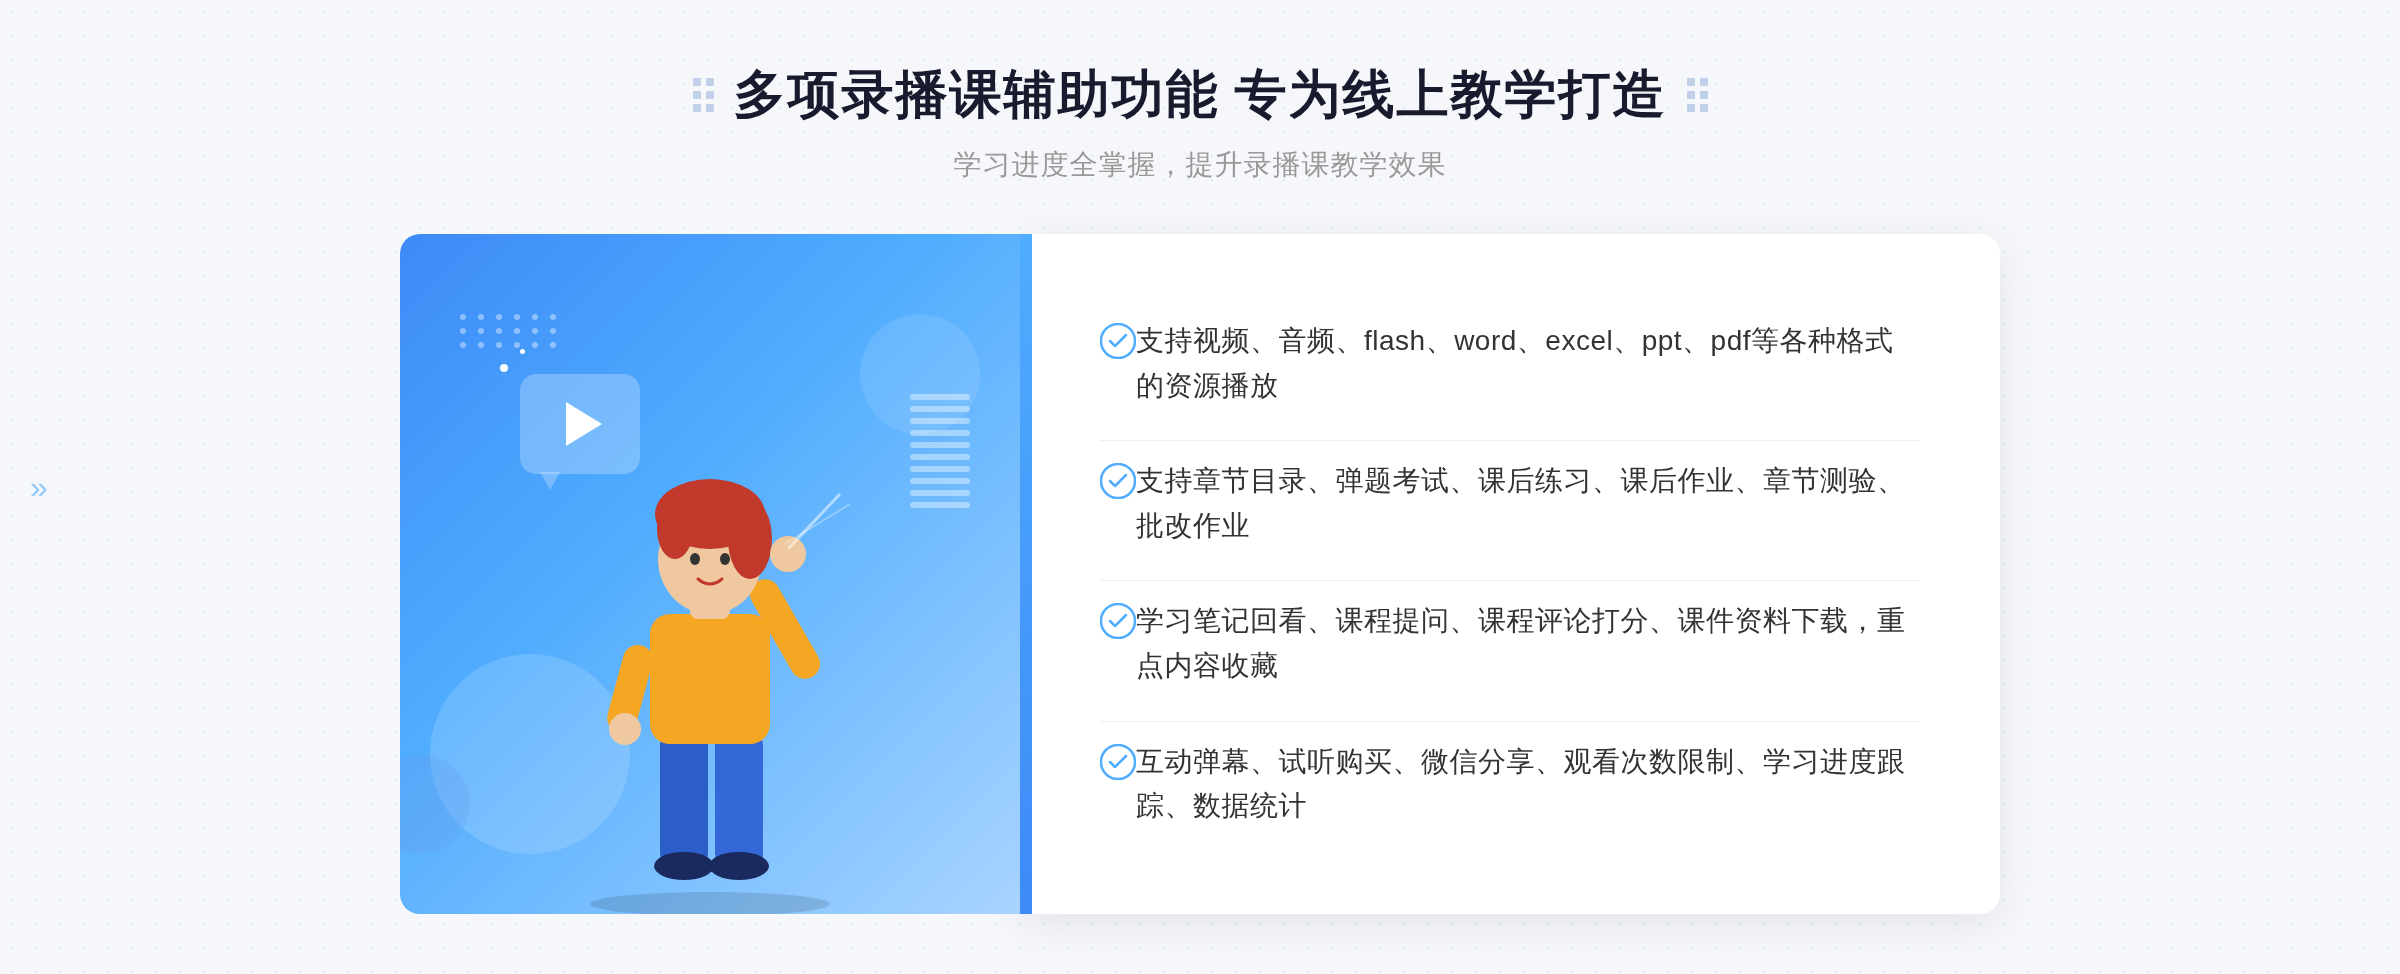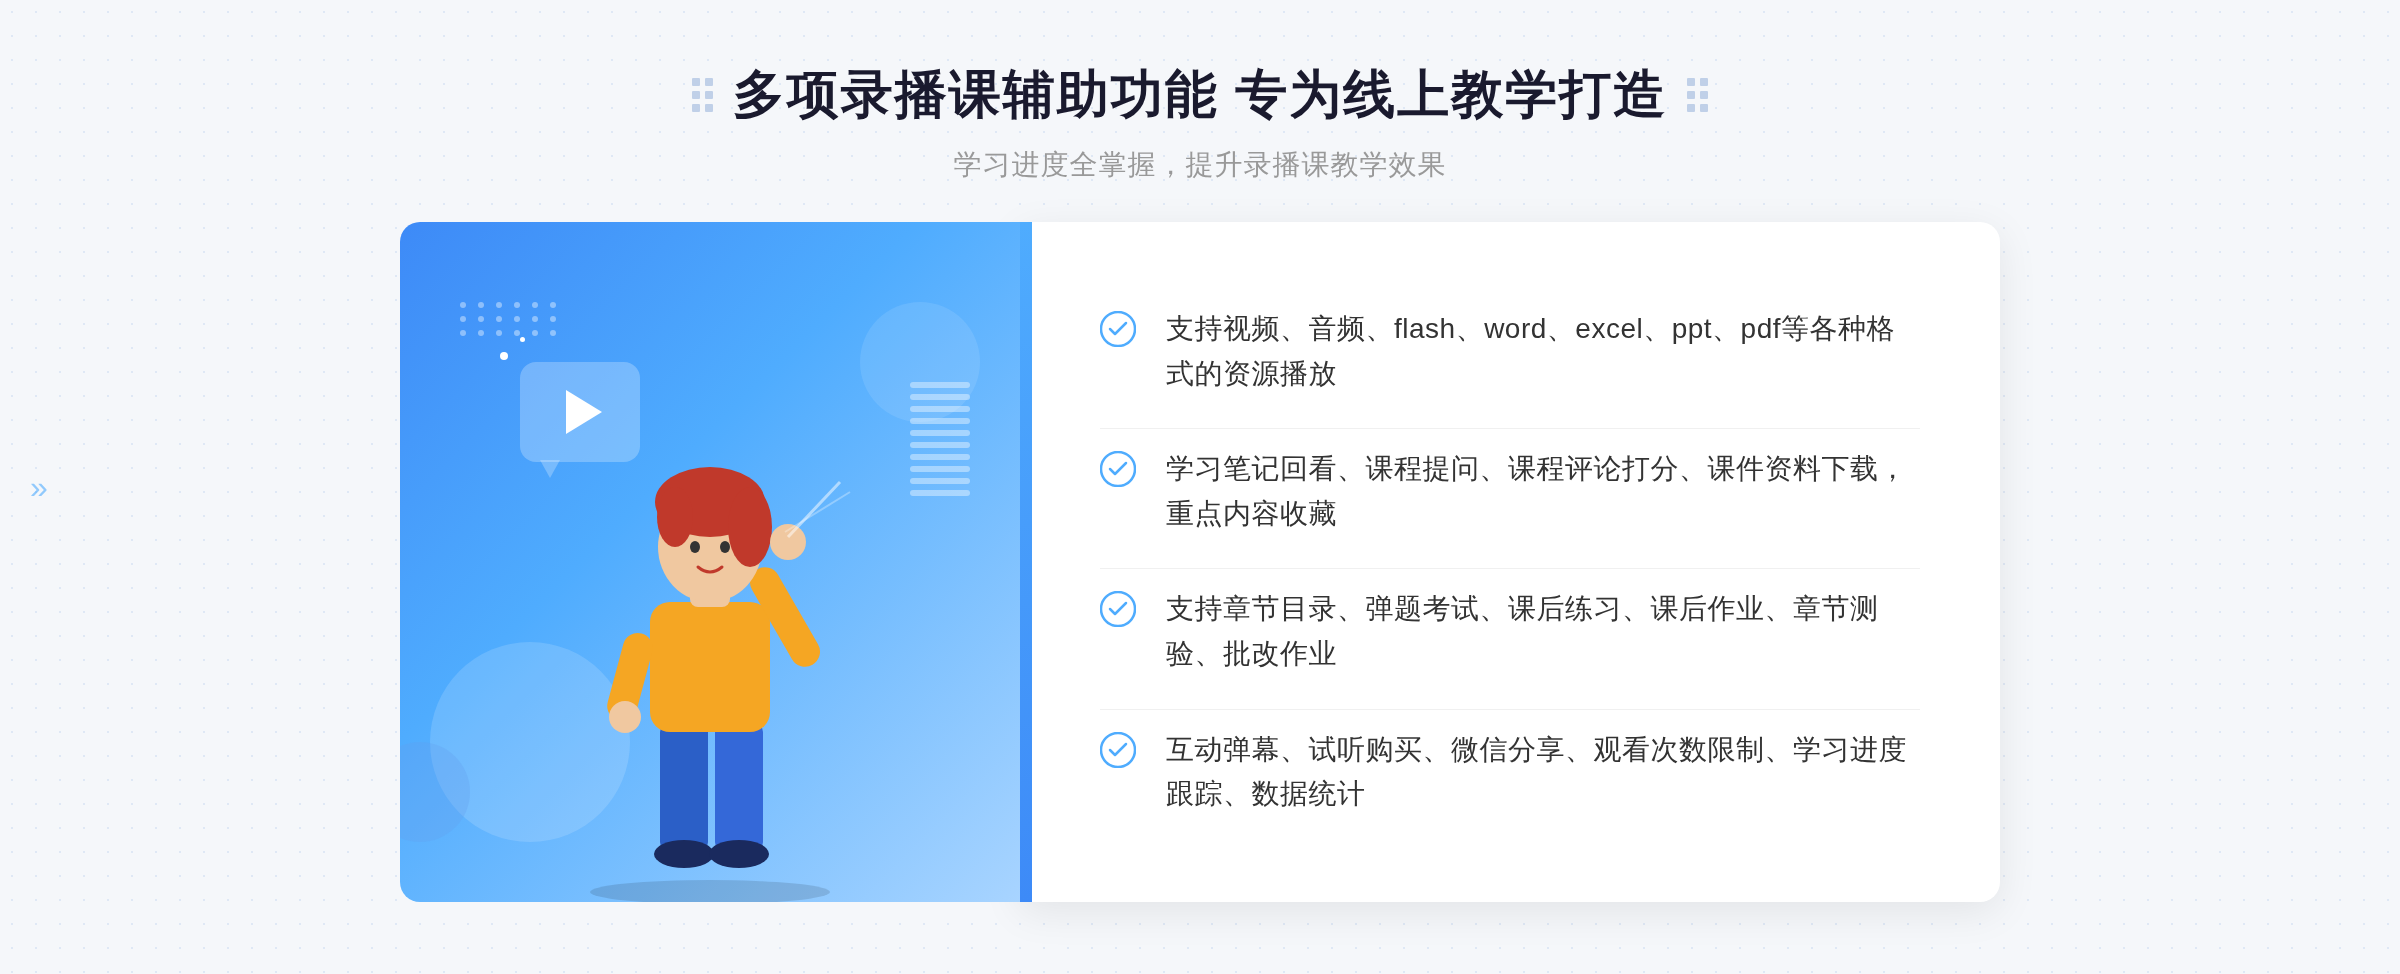--- a/index.html
+++ b/index.html
@@ -30,23 +30,24 @@
       position: absolute;
       top: 0; left: 0; right: 0; bottom: 0;
       background-image: radial-gradient(circle, #c8d8f0 1px, transparent 1px);
       background-size: 24px 24px;
       opacity: 0.5;
       pointer-events: none;
     }
 
     .header-section {
       text-align: center;
-      margin-bottom: 38px;
+      margin-bottom: 50px;
       position: relative;
       z-index: 2;
+      font-family: Liberation Serif, serif;
     }
 
     .title-row {
       display: flex;
       align-items: center;
       justify-content: center;
       gap: 20px;
       margin-bottom: 16px;
     }
 
@@ -219,21 +220,20 @@
       padding: 60px 80px;
       display: flex;
       flex-direction: column;
       justify-content: space-around;
       box-shadow: 0 10px 40px rgba(0,0,0,0.08);
     }
 
     .feature-item {
       display: flex;
       align-items: flex-start;
-      gap: 30px;
       padding: 18px 0;
     }
 
     .feature-item + .feature-item {
       border-top: 1px solid #f0f0f0;
     }
 
     .check-icon {
       width: 36px;
       height: 36px;
@@ -420,29 +420,29 @@
           <polyline points="10,18 15,23 26,12" fill="none" stroke="#4facfe" stroke-width="2.5" stroke-linecap="round" stroke-linejoin="round"></polyline>
         </svg>
         <span class="feature-text">支持视频、音频、flash、word、excel、ppt、pdf等各种格式的资源播放</span>
       </div>
 
       <div class="feature-item">
         <svg class="check-icon" viewBox="0 0 36 36" xmlns="http://www.w3.org/2000/svg">
           <circle cx="18" cy="18" r="17" fill="none" stroke="#4facfe" stroke-width="2.5"></circle>
           <polyline points="10,18 15,23 26,12" fill="none" stroke="#4facfe" stroke-width="2.5" stroke-linecap="round" stroke-linejoin="round"></polyline>
         </svg>
-        <span class="feature-text">学习笔记回看、课程提问、课程评论打分、课件资料下载，重点内容收藏</span>
+        <span class="feature-text">支持章节目录、弹题考试、课后练习、课后作业、章节测验、批改作业</span>
       </div>
 
       <div class="feature-item">
         <svg class="check-icon" viewBox="0 0 36 36" xmlns="http://www.w3.org/2000/svg">
           <circle cx="18" cy="18" r="17" fill="none" stroke="#4facfe" stroke-width="2.5"></circle>
           <polyline points="10,18 15,23 26,12" fill="none" stroke="#4facfe" stroke-width="2.5" stroke-linecap="round" stroke-linejoin="round"></polyline>
         </svg>
-        <span class="feature-text">支持章节目录、弹题考试、课后练习、课后作业、章节测验、批改作业</span>
+        <span class="feature-text">学习笔记回看、课程提问、课程评论打分、课件资料下载，重点内容收藏</span>
       </div>
 
       <div class="feature-item">
         <svg class="check-icon" viewBox="0 0 36 36" xmlns="http://www.w3.org/2000/svg">
           <circle cx="18" cy="18" r="17" fill="none" stroke="#4facfe" stroke-width="2.5"></circle>
           <polyline points="10,18 15,23 26,12" fill="none" stroke="#4facfe" stroke-width="2.5" stroke-linecap="round" stroke-linejoin="round"></polyline>
         </svg>
         <span class="feature-text">互动弹幕、试听购买、微信分享、观看次数限制、学习进度跟踪、数据统计</span>
       </div>
 

